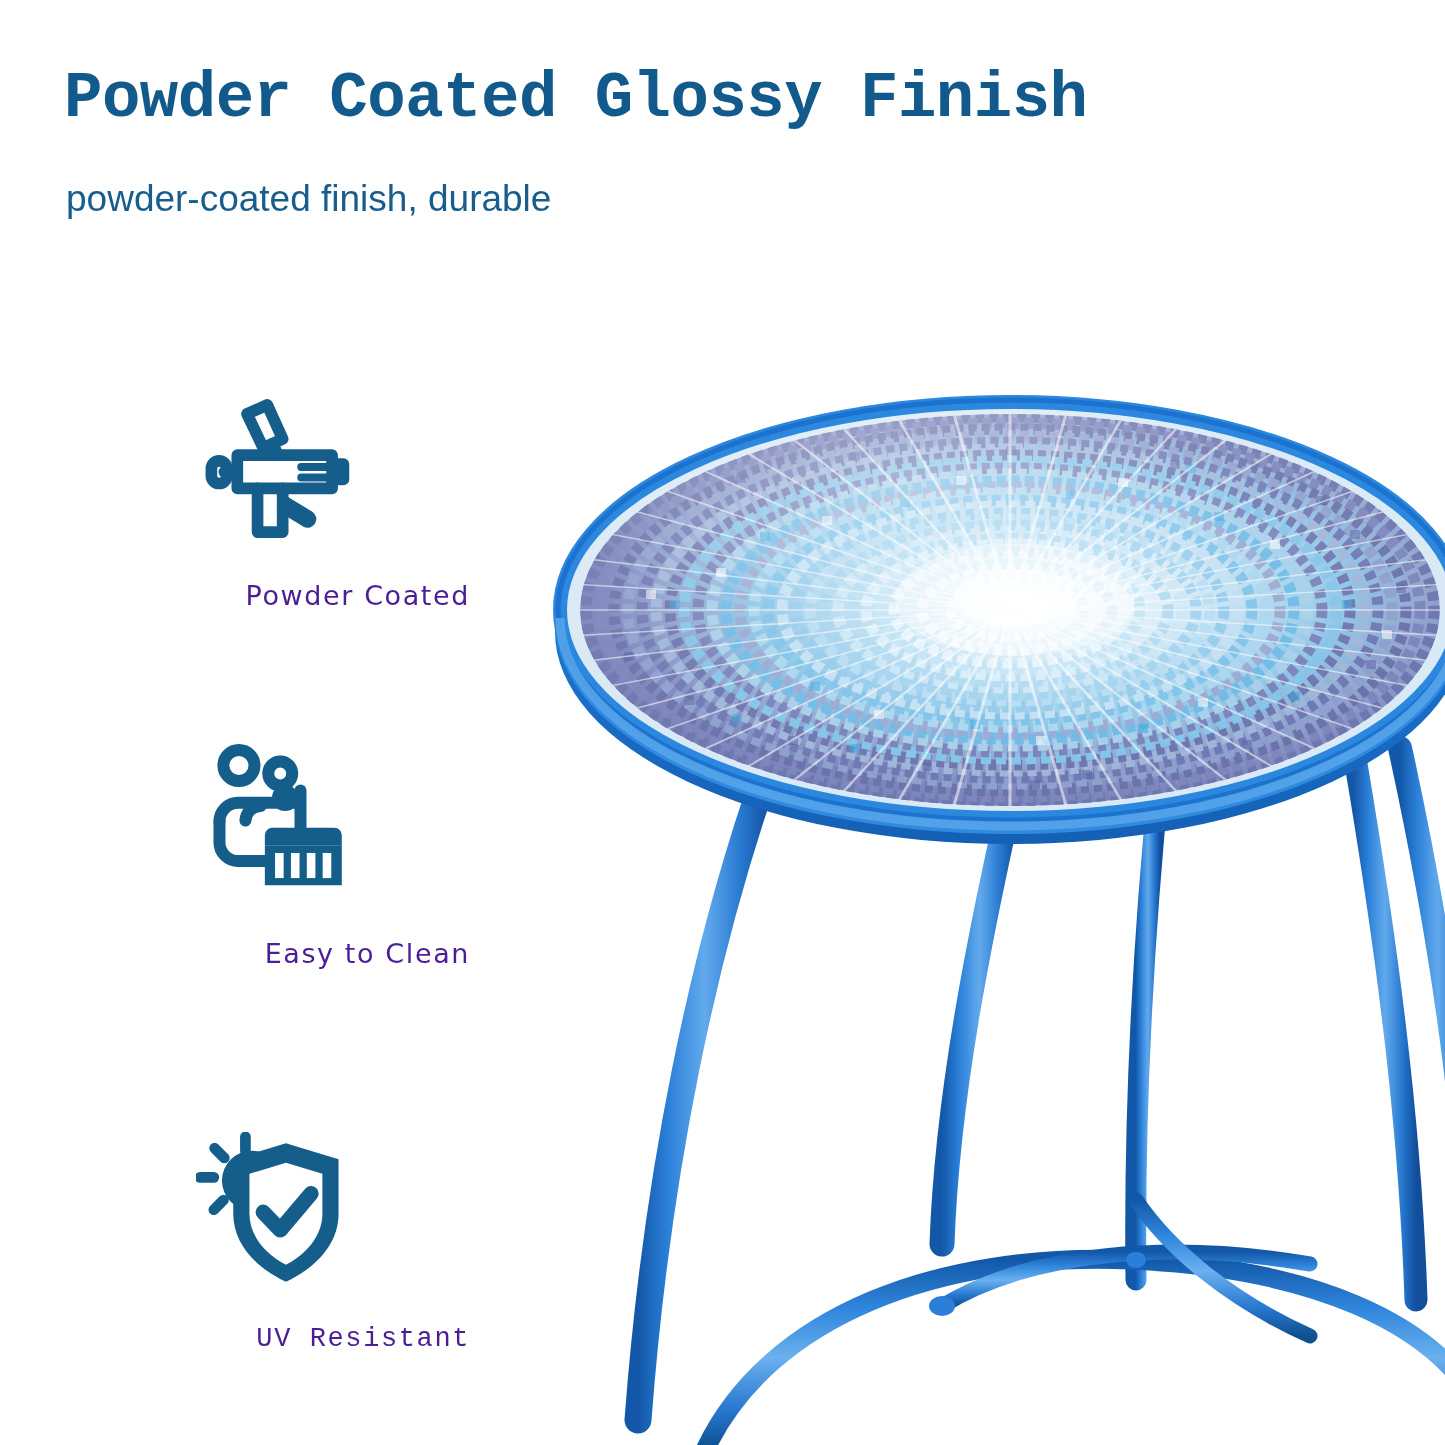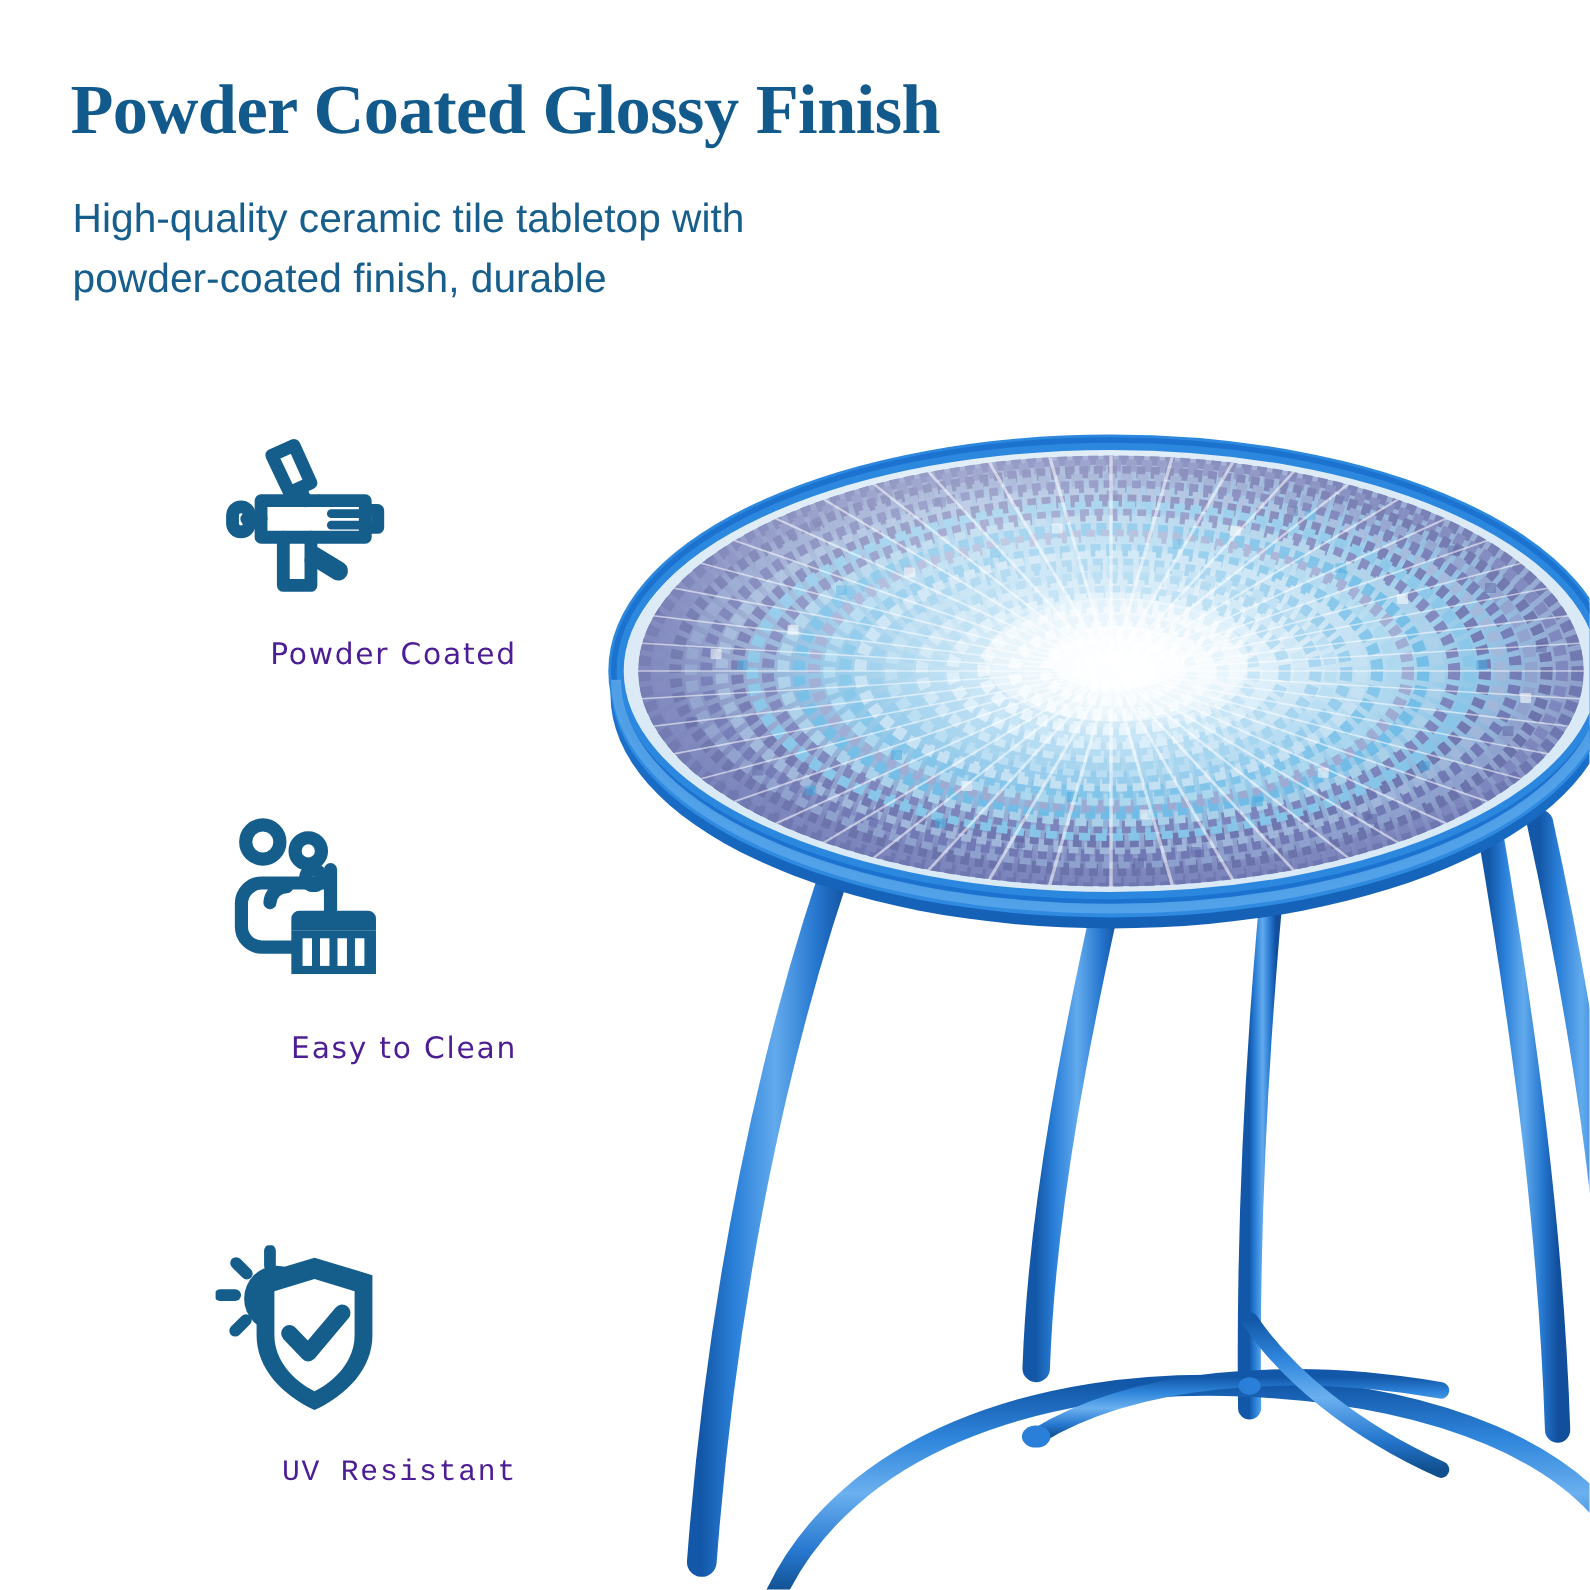--- a/index.html
+++ b/index.html
@@ -14,21 +14,21 @@
     overflow: hidden;
     font-family: "Liberation Sans", sans-serif;
     -webkit-font-smoothing: antialiased;
   }
 
   
   #headline {
     position: absolute;
     left: 64px;
     top: 66px;
-    font-family: Liberation Serif, serif;
+    font-family: Liberation Mono, monospace;
     font-weight: bold;
     font-size: 64px;
     line-height: 1.05;
     letter-spacing: -0.5px;
     color: #125a8c;
     white-space: nowrap;
   }
   #subhead {
     position: absolute;
     left: 66px;
@@ -85,21 +85,20 @@
     height: 1150px;
   }
   #product-photo svg { display: block; width: 100%; height: 100%; }
 </style>
 </head>
 <body>
 
 <div id="headline">Powder Coated Glossy Finish</div>
 
 <div id="subhead">
-  <span class="ln">High-quality ceramic tile tabletop with</span>
   <span class="ln">powder-coated finish, durable</span>
 </div>
 
 <div class="feature" id="feature-0">
   <div class="feature-icon">
     <svg viewBox="0 0 100 100" xmlns="http://www.w3.org/2000/svg">
       <g fill="none" stroke="#155e8c" stroke-width="7.2" stroke-linejoin="round" stroke-linecap="round">
 
         <path d="M31.5 13.5 L44.0 8.0 L53.5 29.0 L41.5 34.5 Z"></path>
 

